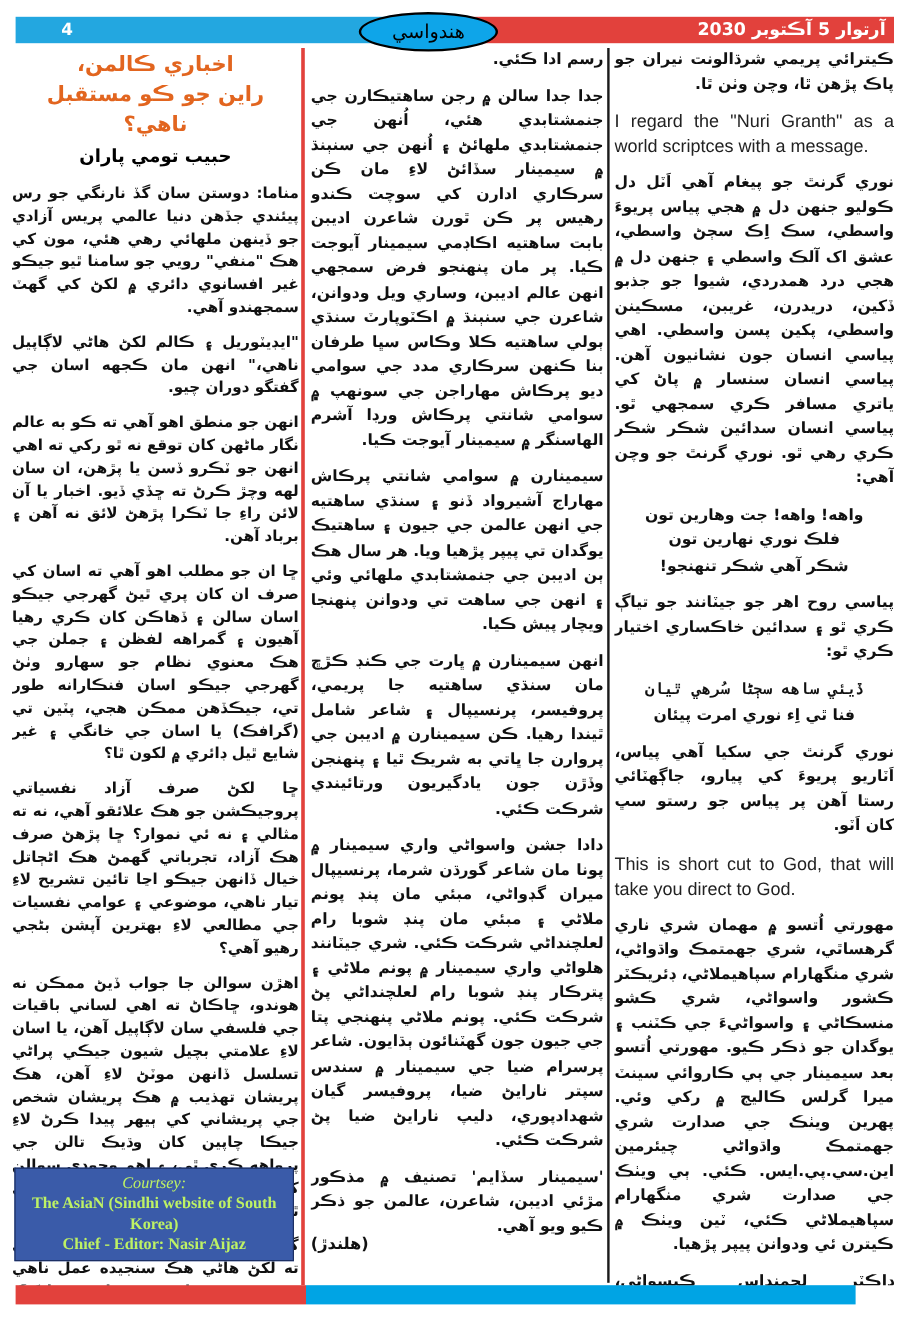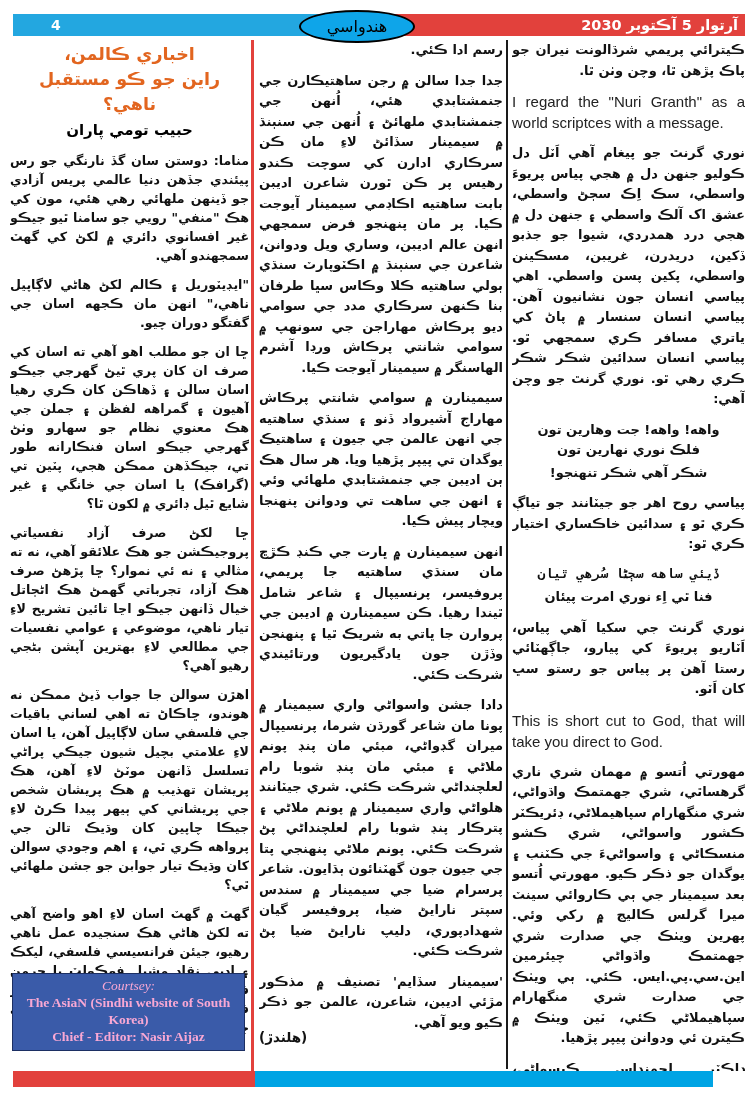--- a/index.html
+++ b/index.html
@@ -44,21 +44,21 @@
   .byline{font-weight:bold;font-size:15px;text-align:center;margin:2px 0 12px 0;color:#000;}
   .eng{direction:ltr;text-align:left;font-family:"Liberation Sans",sans-serif;font-weight:normal !important;font-size:15px !important;line-height:21px !important;color:#222;}
   .verse{text-align:center !important;}
   .continued-marker{
     position:absolute;left:0;bottom:26px;background:#fff;font-weight:bold;font-size:13.5px;
     direction:rtl;text-align:left;padding:2px 4px 0 0;
   }
   
   .courtesy{
     position:absolute;left:2px;right:4px;bottom:20px;background:var(--courtesy-blue);
-    border:1.5px solid #1c2f63;color:#f9a8d4;text-align:center;padding:3px 2px 5px 2px;direction:ltr;
+    border:1.5px solid #1c2f63;color:#bef264;text-align:center;padding:3px 2px 5px 2px;direction:ltr;
   }
   .courtesy-label{font-family:"Liberation Serif",serif;font-style:italic;font-size:13.5px;line-height:17px;}
   .courtesy-line{font-family:"Liberation Serif",serif;font-weight:bold;font-size:13.5px;line-height:17px;}
 </style>
 </head>
 <body>
 
 <div class="page">
 
   <div class="masthead">
@@ -101,20 +101,21 @@
   </div>
 
   <div class="col col-left">
     <div class="headline">
       <div>اخباري ڪالمن،</div>
       <div>راين جو ڪو مستقبل ناهي؟</div>
     </div>
     <div class="byline">حبيب تومي پاران</div>
     <p>مناما: دوستن سان گڏ نارنگي جو رس پيئندي جڏهن دنيا عالمي پريس آزادي جو ڏينهن ملهائي رهي هئي، مون کي هڪ "منفي" رويي جو سامنا ٿيو جيڪو غير افسانوي دائري ۾ لکڻ کي گهٽ سمجهندو آهي.</p>
     <p>"ايڊيٽوريل ۽ ڪالم لکڻ هاڻي لاڳاپيل ناهي،" انهن مان ڪجهه اسان جي گفتگو دوران چيو.</p>
+    <p>انهن جو منطق اهو آهي ته ڪو به عالم نگار ماڻهن کان توقع نه ٿو رکي ته اهي انهن جو ٽڪرو ڏسن يا پڙهن، ان سان لهه وچڙ ڪرڻ ته ڇڏي ڏيو. اخبار يا آن لائن راءِ جا ٽڪرا پڙهڻ لائق نه آهن ۽ برباد آهن.</p>
     <p>ڇا ان جو مطلب اهو آهي ته اسان کي صرف ان کان پري ٿيڻ گهرجي جيڪو اسان سالن ۽ ڏهاڪن کان ڪري رهيا آهيون ۽ گمراهه لفظن ۽ جملن جي هڪ معنوي نظام جو سهارو وٺڻ گهرجي جيڪو اسان فنڪارانه طور تي، جيڪڏهن ممڪن هجي، پٽين تي (گرافڪ) يا اسان جي خانگي ۽ غير شايع ٿيل ڊائري ۾ لکون ٿا؟</p>
     <p>ڇا لکڻ صرف آزاد نفسياتي پروجيڪشن جو هڪ علائقو آهي، نه ته مثالي ۽ نه ئي نموار؟ ڇا پڙهڻ صرف هڪ آزاد، تجرباتي گهمڻ هڪ اڻڄاتل خيال ڏانهن جيڪو اڃا تائين تشريح لاءِ تيار ناهي، موضوعي ۽ عوامي نفسيات جي مطالعي لاءِ بهترين آپشن بڻجي رهيو آهي؟</p>
     <p>اهڙن سوالن جا جواب ڏيڻ ممڪن نه هوندو، ڇاڪاڻ ته اهي لساني باقيات جي فلسفي سان لاڳاپيل آهن، يا اسان لاءِ علامتي بچيل شيون جيڪي پراڻي تسلسل ڏانهن موٽڻ لاءِ آهن، هڪ پريشان تهذيب ۾ هڪ پريشان شخص جي پريشاني کي ٻيهر پيدا ڪرڻ لاءِ جيڪا چاپين کان وڌيڪ تالن جي پرواهه ڪري ٿي، ۽ اهم وجودي سوالن کان وڌيڪ تيار جوابن جو جشن ملهائي ٿي؟</p>
     <p>گهٽ ۾ گهٽ اسان لاءِ اهو واضح آهي ته لکڻ هاڻي هڪ سنجيده عمل ناهي رهيو، جيئن فرانسيسي فلسفي، ليکڪ ۽ ادبي نقاد مشيل فوڪولٽ يا جرمن فلسفي، ثقافتي نقاد ۽ ٻولي جو ماهر فريڊرڪ نيتشي ۽ ٻيا مفڪر ۽ فلسفي چوندا هئا.</p>
 
     <div class="courtesy">
       <div class="courtesy-label">Courtsey:</div>
       <div class="courtesy-line">The AsiaN (Sindhi website of South Korea)</div>
       <div class="courtesy-line">Chief - Editor: Nasir Aijaz</div>
     </div>

